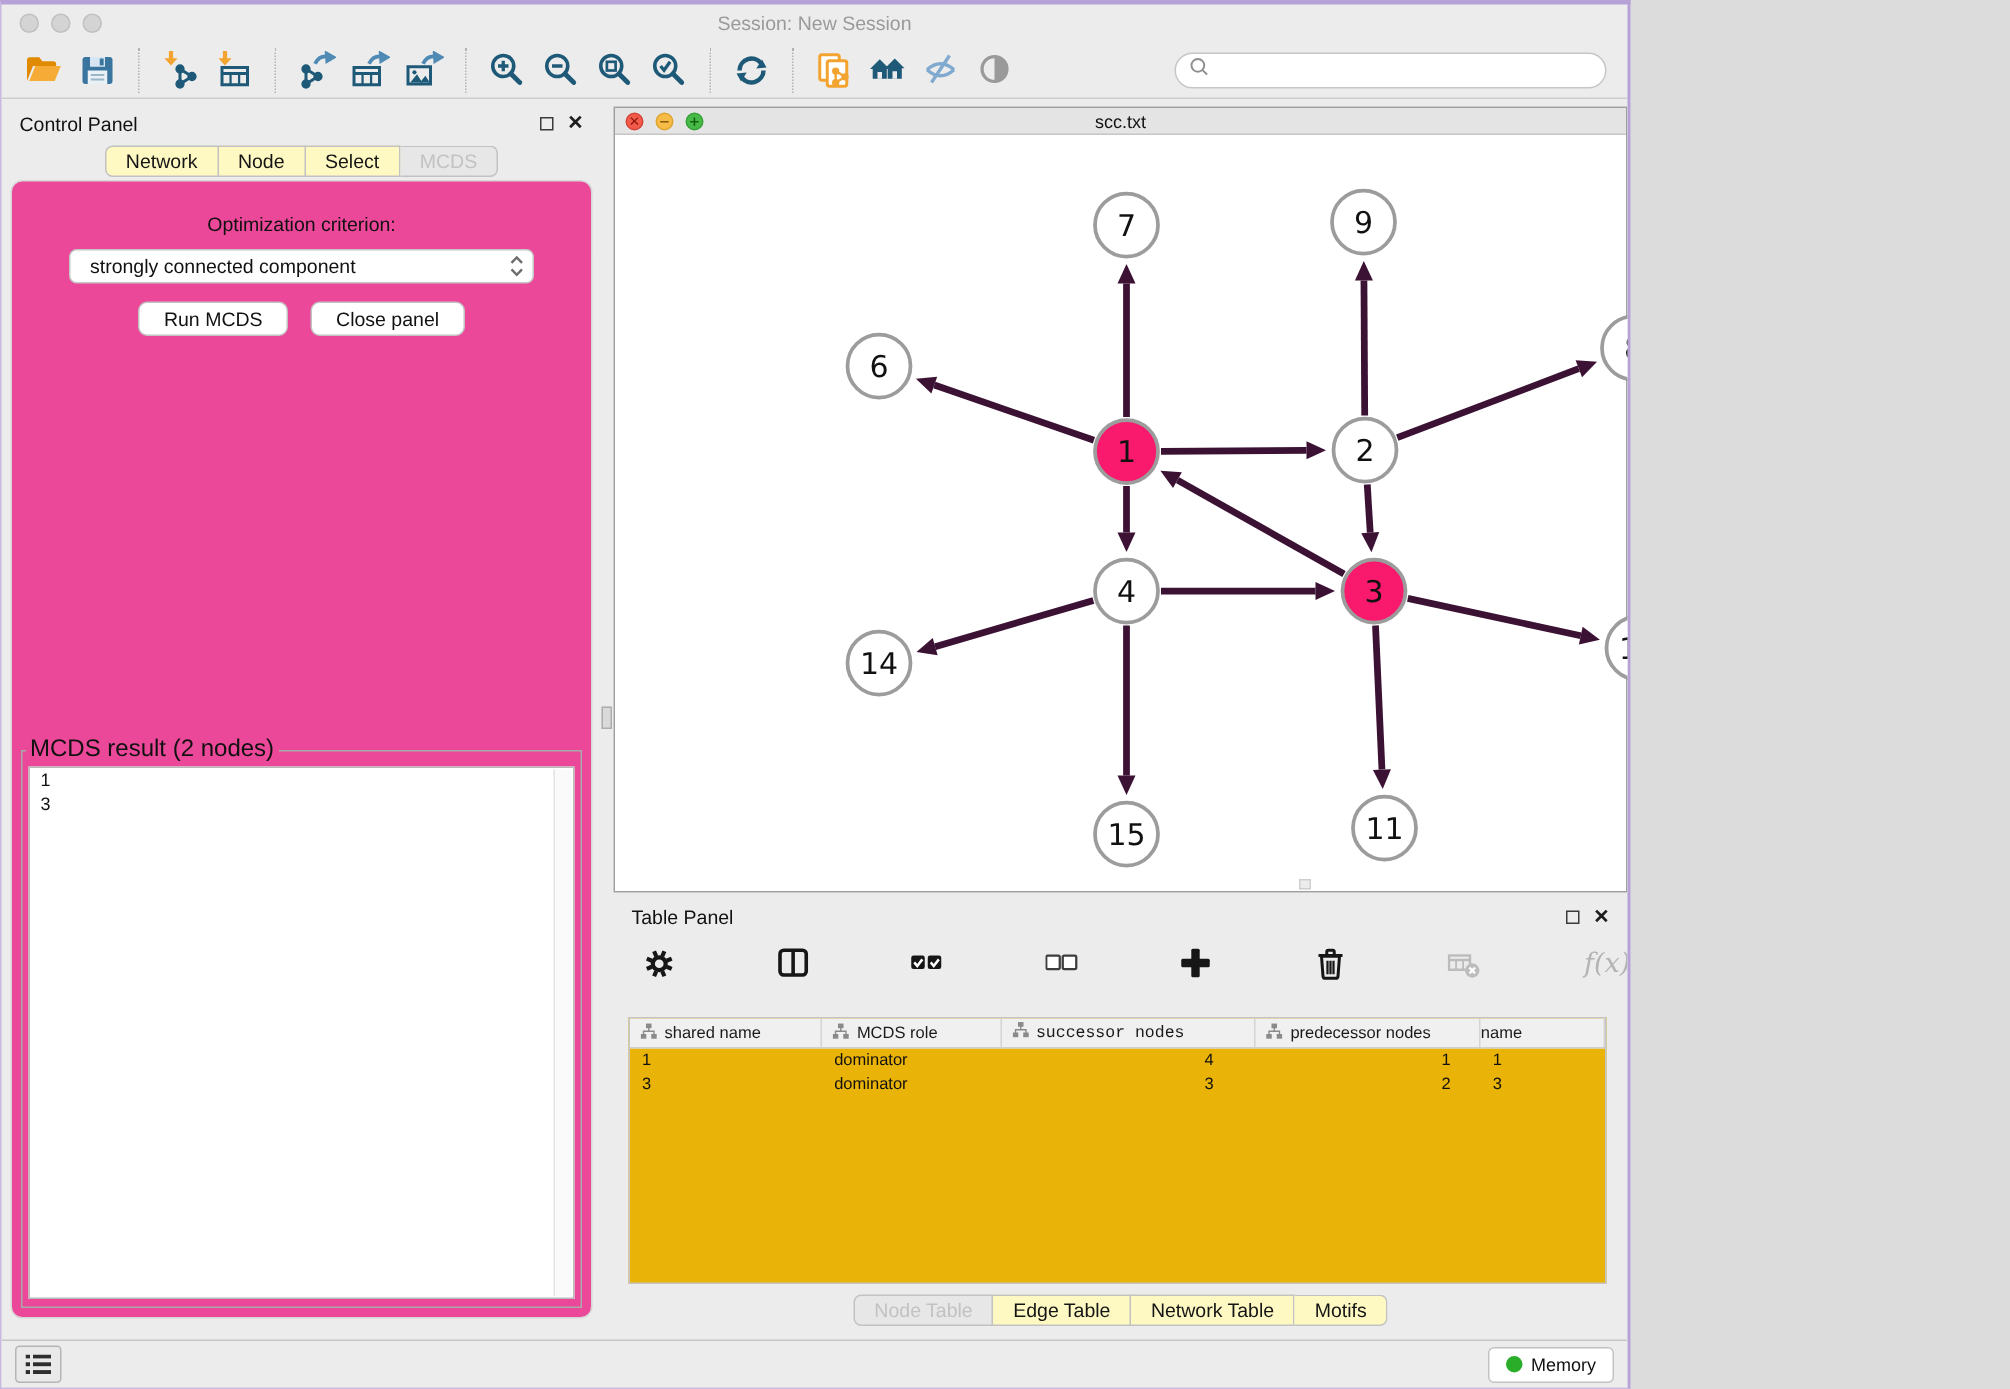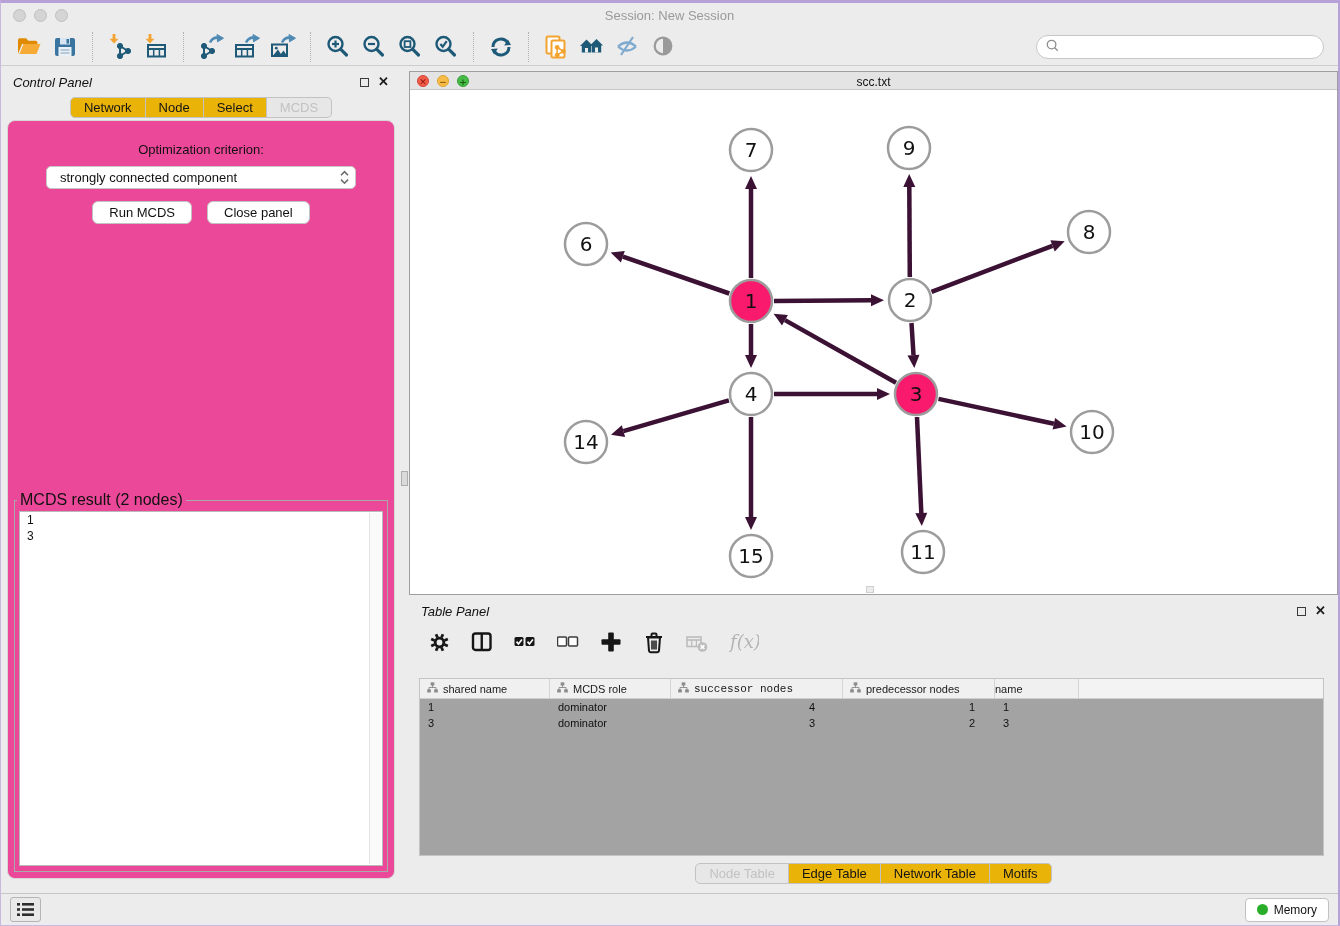--- a/index.html
+++ b/index.html
@@ -1,42 +1,42 @@
 <!DOCTYPE html>
 <html><head>
 <meta charset="utf-8">
 <style>
   html,body{margin:0;padding:0;background:#dcdcdc;}
   *{box-sizing:border-box;}
-  .app{position:relative;width:1340px;height:926px;background:#ececec;
+  .app{position:relative;width:1087px;height:926px;background:#ececec;
        border-top:3px solid #b7a2d8;border-left:1px solid #c9b8e0;border-right:2px solid #b7a2d8;border-bottom:1px solid #c9b8e0;
        font-family:"Liberation Sans",sans-serif;overflow:hidden;color:#111;}
   
   .titlebar{height:25px;position:relative;}
   .traffic{position:absolute;left:12px;top:6px;display:flex;gap:8px;}
   .tl{width:13px;height:13px;border-radius:50%;background:#d4d4d4;border:1px solid #c0c0c0;display:inline-block;}
   .win-title{text-align:center;line-height:25px;font-size:13px;color:#9a9a9a;}
   
   .main-toolbar{height:38px;display:flex;align-items:center;padding:0 10px;border-bottom:1px solid #cdcdcd;position:relative;}
   .tb-icons{display:flex;align-items:center;}
   .tb-btn{width:36px;height:30px;display:flex;align-items:center;justify-content:center;cursor:default;}
   .tb-sep{width:0;height:30px;border-left:1px dotted #b2b2b2;margin:0 9px;}
   .tb-search{position:absolute;right:14px;top:7px;width:288px;height:24px;background:#fff;border:1px solid #c6c6c6;border-radius:12px;display:flex;align-items:center;padding:0 9px;}
   .tb-search input{border:none;outline:none;flex:1;font-size:13px;margin-left:6px;background:transparent;font-family:"Liberation Sans",sans-serif;}
   
   .content{position:absolute;left:0;right:0;top:66px;bottom:32px;}
   
   .control-panel{position:absolute;left:0;top:0;bottom:0;width:400px;}
   .panel-hdr{height:26px;display:flex;align-items:center;padding:0 12px;font-size:13px;}
-  .ph-title{flex:1;font-style:italic;}
+  .ph-title{flex:1;}
   .ph-icons{display:flex;align-items:center;gap:9px;}
   .float-ic{width:9px;height:9px;border:1.5px solid #3a3a3a;display:inline-block;}
   .close-ic{font-size:13px;font-weight:bold;color:#1c1c1c;line-height:10px;cursor:default;}
   .seg-tabs{display:flex;justify-content:center;margin-top:2px;position:relative;z-index:2;}
-  .seg{height:21px;line-height:20px;padding:0 13px;background:#eab308;border:1px solid #c2c2c2;border-left:none;font-size:13px;color:#151515;cursor:default;white-space:nowrap;}
+  .seg{height:21px;line-height:20px;padding:0 13px;background:#fef9c3;border:1px solid #c2c2c2;border-left:none;font-size:13px;color:#151515;cursor:default;white-space:nowrap;}
   .seg:first-child{border-left:1px solid #c2c2c2;border-radius:5px 0 0 5px;}
   .seg:last-child{border-radius:0 5px 5px 0;}
   .seg.selected{background:#e7e7e7;color:#c2c2c2;}
   .cp-body{position:absolute;left:6px;right:6px;top:51px;bottom:14px;background:#ec4899;border:1px solid #d7d7d7;border-radius:8px;}
   .opt-label{margin-top:21px;text-align:center;font-size:13px;}
   .dropdown{margin:9px auto 0;width:310px;height:23px;background:#fff;border:1px solid #c6c6c6;border-radius:5px;display:flex;align-items:center;padding:0 5px 0 13px;font-size:13px;}
   .stepper{margin-left:auto;display:flex;align-items:center;}
   .btn-row{display:flex;justify-content:center;gap:15px;margin-top:12px;}
   .mac-btn{height:23px;padding:0 16px;background:#fff;border:1px solid #c2c2c2;border-radius:6px;font-size:13px;font-family:"Liberation Sans",sans-serif;color:#111;cursor:default;}
   .result-fs{position:absolute;left:6px;right:6px;top:370px;bottom:6px;border:1px solid #a9a9a9;margin:0;padding:0;}
@@ -54,23 +54,23 @@
   .net-title{font-size:12px;line-height:18px;color:#111;}
   .ntl{position:absolute;top:3px;width:12px;height:12px;border-radius:50%;text-align:center;}
   .ntl b{font-size:9px;line-height:12px;font-weight:bold;display:block;font-family:"DejaVu Sans",sans-serif;}
   .ntl.r{left:7px;background:#f25a49;border:1px solid #d5453a;}  .ntl.r b{color:#8c150c;}
   .ntl.y{left:27px;background:#f6bc45;border:1px solid #dfa430;} .ntl.y b{color:#93631006;color:#8a5d0b;}
   .ntl.g{left:47px;background:#47ba47;border:1px solid #36a136;} .ntl.g b{color:#14610f;}
   .net-canvas{position:absolute;left:0;right:0;top:19px;bottom:0;}
   .net-grip{position:absolute;bottom:1px;left:456px;width:8px;height:7px;background:#ececec;border:1px solid #cfcfcf;}
   
   .table-panel{position:absolute;left:0;right:0;top:529px;bottom:0;}
-  .tp-toolbar{height:36px;display:flex;align-items:center;gap:21px;padding-left:20px;}
+  .tp-toolbar{height:36px;display:flex;align-items:center;gap:21px;padding-left:20px;justify-content:space-between;}
   .tp-tbtn{height:26px;display:flex;align-items:center;justify-content:center;cursor:default;}
-  .tp-table{position:absolute;left:10px;right:14px;top:80px;height:178px;background:#a3a3a3;border:1px solid #c4c4c4;}
+  .tp-table{position:absolute;left:10px;right:14px;top:80px;height:178px;background:#eab308;border:1px solid #c4c4c4;}
   .th-row{height:20px;display:flex;background:#f0f0f0;border-bottom:1px solid #cfcfcf;}
   .th-cell{display:flex;align-items:center;gap:5px;padding-left:7px;font-size:11px;border-right:1px solid #d4d4d4;color:#1a1a1a;}
   .th-cell.center{justify-content:flex-start;padding-left:0;}
   .th-fill{flex:1;background:#f3f3f3;}
   .t-row{height:16px;display:flex;align-items:center;font-size:11px;}
   .t-cell{padding:0 8px;white-space:nowrap;}
   .t-cell.right{text-align:right;}
   .tp-tabs{position:absolute;left:0;right:0;bottom:9px;justify-content:center;}
   
   .status-bar{position:absolute;left:0;right:0;bottom:0;height:32px;border-top:1px solid #c6c6c6;background:#ececec;display:flex;align-items:center;padding:0 9px;}

